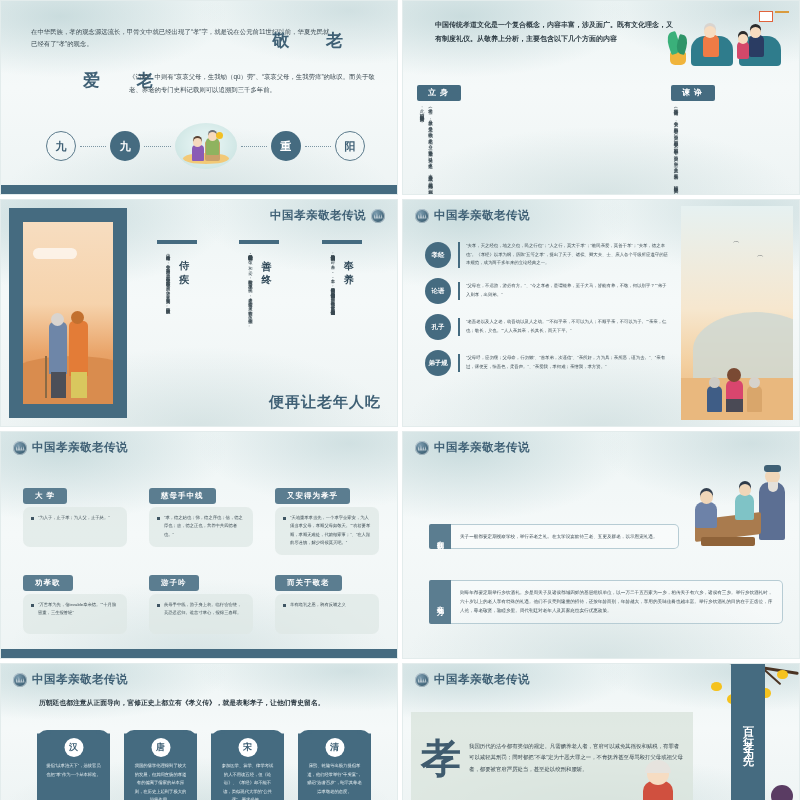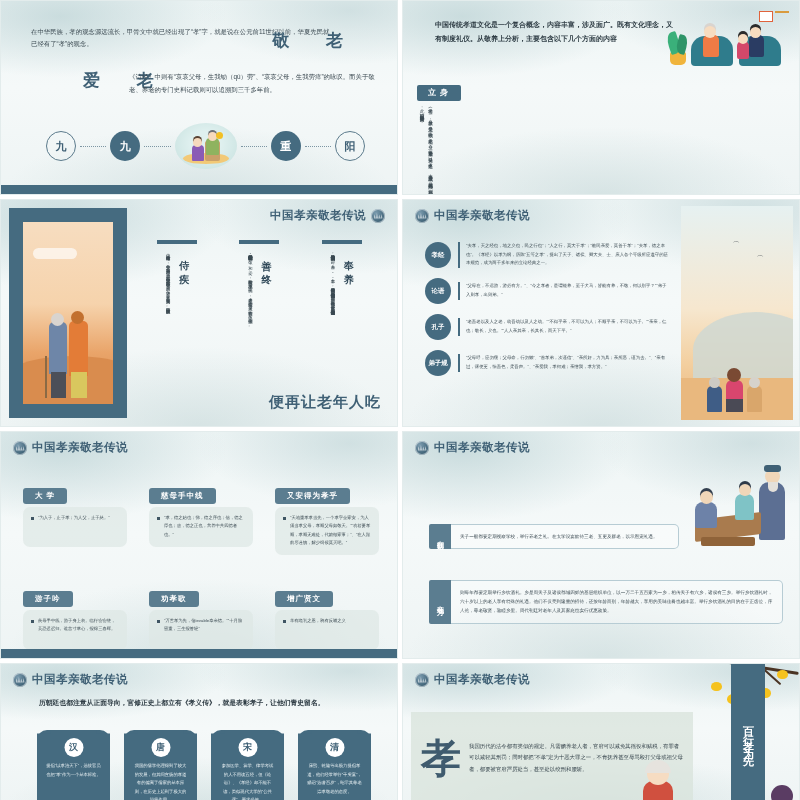--- a/index.html
+++ b/index.html
@@ -157,21 +157,21 @@
   .s4 .scene .bird{position:absolute;color:#5a5f63;font-size:7px;}
   .s4 .f1{position:absolute;left:26px;bottom:8px;width:15px;height:26px;background:#3f5d86;border-radius:5px 5px 1px 1px;}
   .s4 .f1h{position:absolute;left:28px;bottom:32px;width:11px;height:11px;border-radius:50%;background:#cdcac4;}
   .s4 .f2{position:absolute;left:45px;bottom:8px;width:17px;height:32px;background:#d8466e;border-radius:6px 6px 1px 1px;}
   .s4 .f2s{position:absolute;left:45px;bottom:8px;width:17px;height:13px;background:#4a4a55;}
   .s4 .f2h{position:absolute;left:46px;bottom:38px;width:14px;height:14px;border-radius:50%;background:#7a4a33;}
   .s4 .f3{position:absolute;left:66px;bottom:8px;width:15px;height:26px;background:#d9a66b;border-radius:5px 5px 1px 1px;}
   .s4 .f3h{position:absolute;left:68px;bottom:32px;width:11px;height:11px;border-radius:50%;background:#d6d2cb;}
 
   
-  .s5 .grid6 { position:absolute; left:22px; right:18px; top:52px; display:grid; grid-template-columns:1fr 1fr 1fr; gap:32px 22px; }
+  .s5 .grid6 { position:absolute; left:22px; right:18px; top:52px; display:grid; grid-template-columns:1fr 1fr 1fr; gap:16px 22px; }
   .card6 { position:relative; }
   .c6tag {
     display:inline-block; background:#5b7d90; color:#fff; font-size:7.5px; font-weight:700;
     padding:3px 12px; border-radius:3px; margin-bottom:3px; letter-spacing:1px;
   }
   .c6body {
     background:rgba(222,232,228,.72); border-radius:7px; padding:7px 8px;
     font-size:4.3px; line-height:1.95; color:#3b4a52;
     display:flex; gap:4px; min-height:40px;
   }
@@ -299,20 +299,24 @@
       <div class="pers p2"></div>
         <div class="p2h"></div>
       <div class="frame"></div>
         <div class="frame2"></div>
     </div>
     <div class="cols">
       <div class="vcol">
         <div class="vtag">立身</div>
         <div class="vtext">《孝经》云：“身体肤发，受之父母，不敢毁伤，孝之始也。立身，行道扬名于后世，以显父母，孝之终也。”儿女事业上有了成就，父母就会感到高兴，感到自豪，因此，这可以说是一种最高层次的孝。</div>
       </div>
+      <div class="vcol">
+        <div class="vtag">谏诤</div>
+        <div class="vtext">《孝经》谏诤章指出：“父有争子，则身不陷于不义。故当不义，则子不可以不争于父，臣不可以不争于君；故当不义，则争之。从父之令，又安得为孝乎。”这样可以防止父陷于不义。</div>
+      </div>
     </div>
   </div>
 
   <div class="slide s3">
     <div class="leftpanel">
       <div class="photo">
         <div class="cloud"></div>
           <div class="hill"></div>
         <div class="m1"></div>
           <div class="m1h"></div>
@@ -412,35 +416,35 @@
         </div>
       </div>
       <div class="card6">
         <div class="c6tag">又安得为孝乎</div>
         <div class="c6body">
           <span class="bullet"></span>
           <span>“天地重孝孝当先，一个孝字全家安，为人须当孝父母，孝顺父母如敬天。”“劝君要孝顺，孝顺无难处，代娘做家事；”、“在人跟前尽谨慎，解少饲候莫灭吧。”</span>
         </div>
       </div>
       <div class="card6">
+        <div class="c6tag">劝孝歌</div>
+        <div class="c6body">
+          <span class="bullet"></span>
+          <span>“万善孝为先，信ievable奉亲德。”“十月胎恩重，三生报答轻”</span>
+        </div>
+      </div>
+      <div class="card6">
         <div class="c6tag">游子吟</div>
         <div class="c6body">
           <span class="bullet"></span>
           <span>慈母手中线，游子身上衣。临行密密缝，意恐迟迟归。谁言寸草心，报得三春晖。</span>
         </div>
       </div>
       <div class="card6">
-        <div class="c6tag">劝孝歌</div>
-        <div class="c6body">
-          <span class="bullet"></span>
-          <span>“万善孝为先，信ievable奉亲德。”“十月胎恩重，三生报答轻”</span>
-        </div>
-      </div>
-      <div class="card6">
-        <div class="c6tag">增广贤文</div>
+        <div class="c6tag">而关于敬老</div>
         <div class="c6body">
           <span class="bullet"></span>
           <span>羊有跪乳之恩，鸦有反哺之义</span>
         </div>
       </div>
     </div>
     <div class="botbar"></div>
   </div>
 
   <div class="slide s6">

